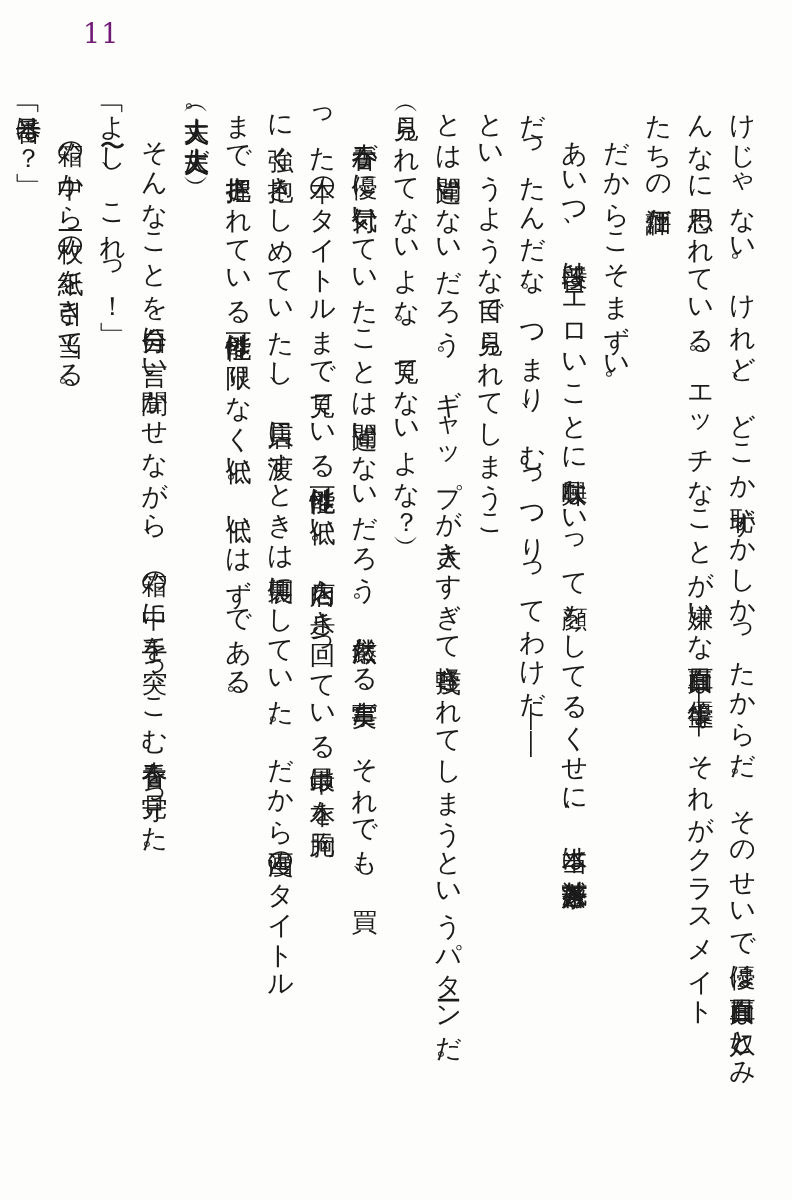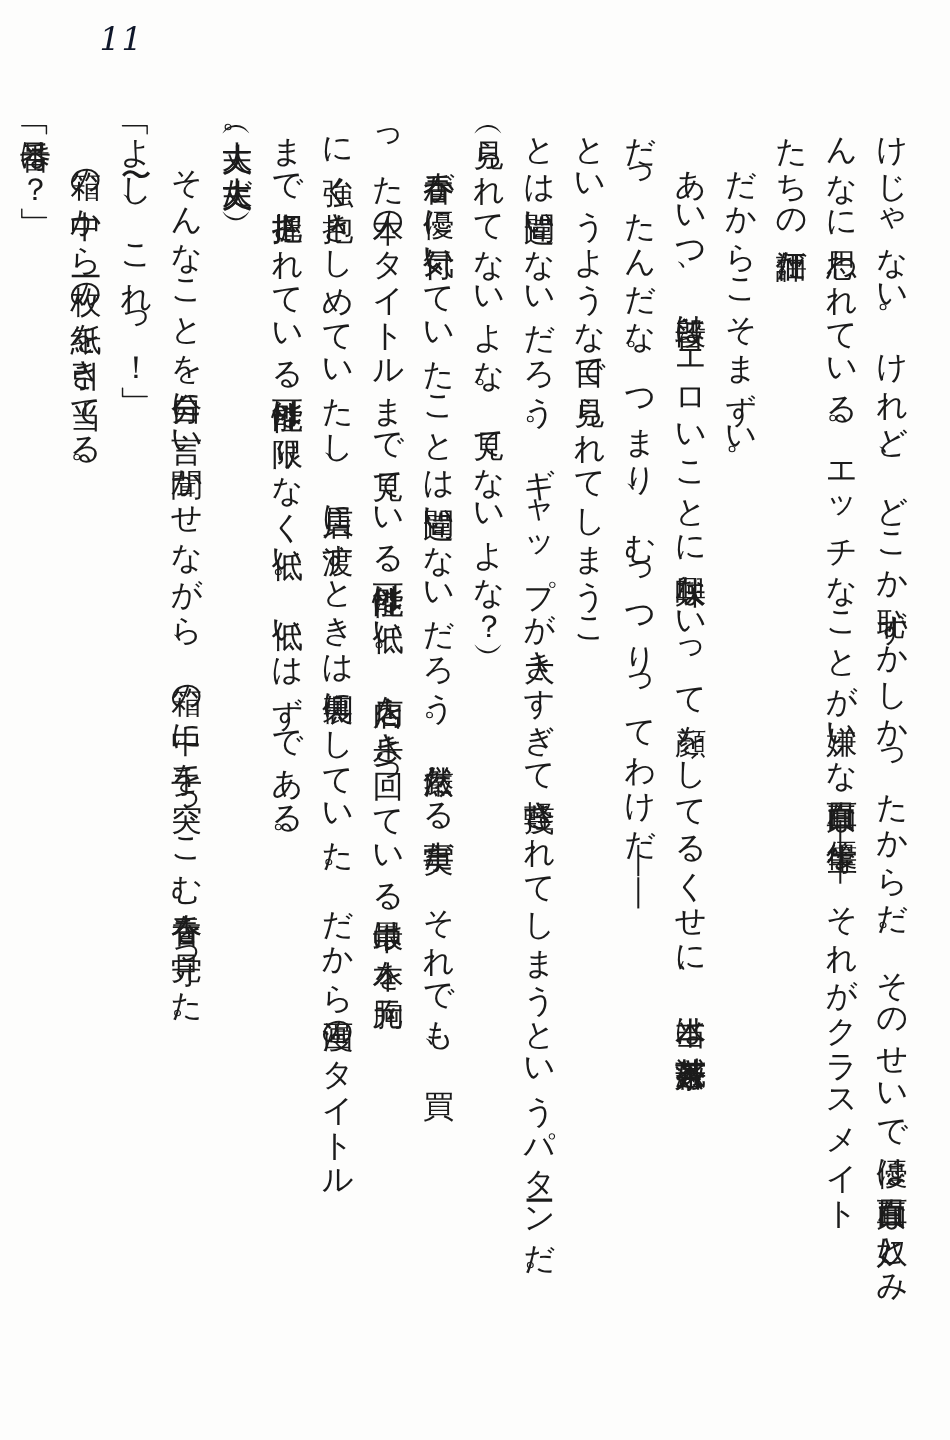--- a/index.html
+++ b/index.html
@@ -17,22 +17,21 @@
   .page {
     position: absolute;
     inset: 0;
     background: #fdfdfc;
   }
   .page-number {
     position: absolute;
     left: 83px;
     top: 18px;
     font-size: 27px;
-    font-style: italic;
-    color: #0f172a;
+    color: #701a75;
     letter-spacing: 1px;
     font-family: "DejaVu Serif", "Liberation Serif", serif;
   }
   .text-block {
     position: absolute;
     top: 96px;
     right: 28px;
     height: 1040px;
     writing-mode: vertical-rl;
     text-orientation: mixed;

